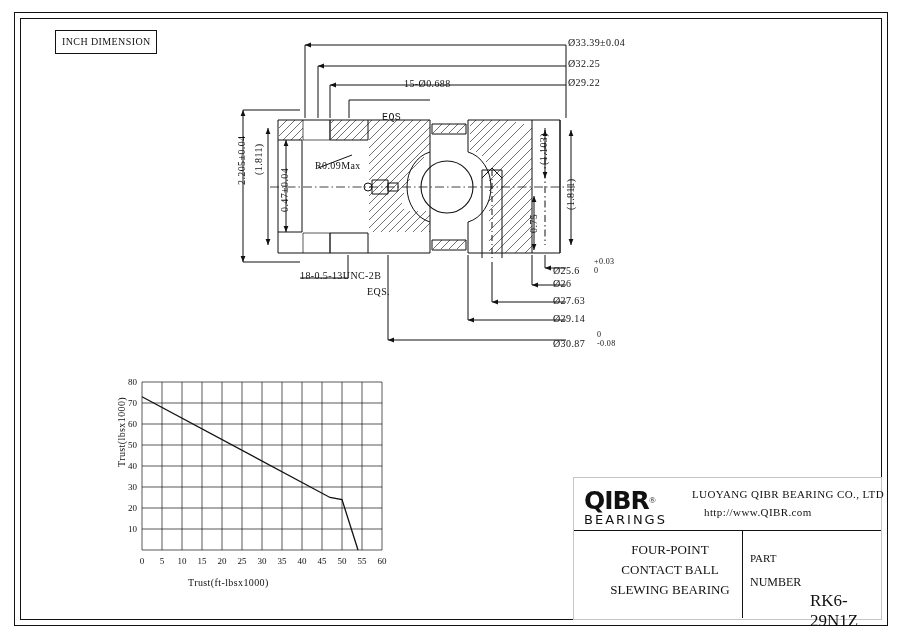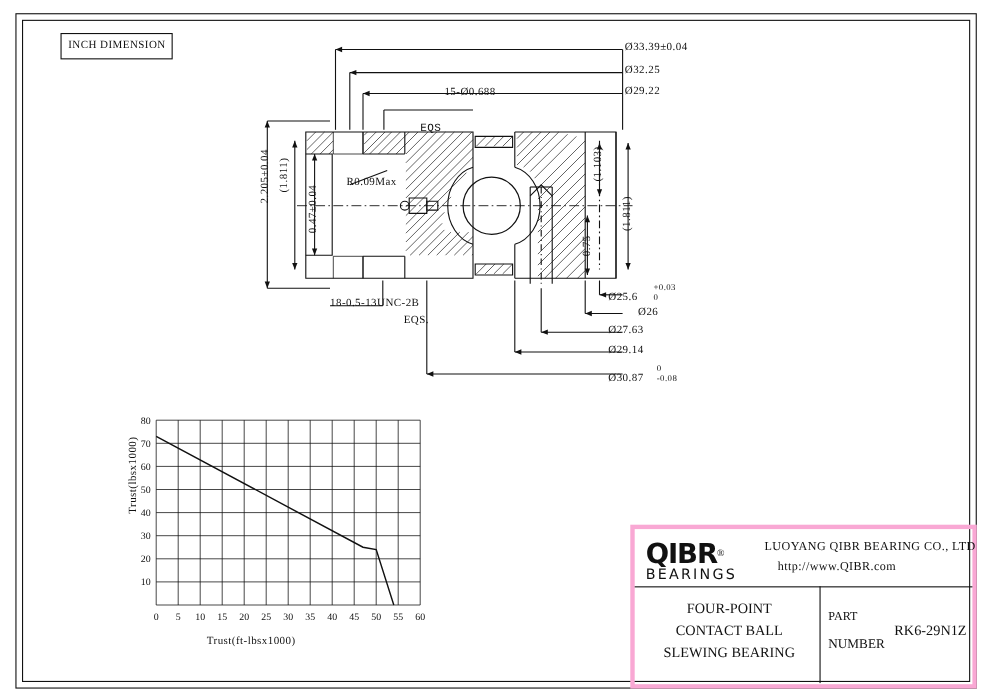--- a/index.html
+++ b/index.html
@@ -6,35 +6,35 @@
   body{width:900px;height:636px;font-family:"Liberation Serif",serif;color:#111;}
   #root{position:relative;width:900px;height:636px;overflow:hidden;}
   .frame{position:absolute;left:14px;top:12px;width:872px;height:612px;border:1.5px solid #111;}
   .inner-frame{position:absolute;left:20px;top:18px;width:860px;height:600px;border:1px solid #111;}
   .abs{position:absolute;}
   .txt{font-family:"Liberation Serif",serif;font-size:10px;color:#111;white-space:nowrap;letter-spacing:0.4px;}
   .txt-xs{font-size:8px;}
   .box-inch{position:absolute;left:55px;top:30px;width:100px;height:22px;border:1px solid #111;}
   .box-inch span{position:absolute;left:6px;top:5px;}
   
-  .titleblock{position:absolute;left:573px;top:477px;width:307px;height:141px;border:4px solid #f9a8d4;}
+  .titleblock{position:absolute;left:573px;top:477px;width:307px;height:141px;border:1px solid #f9a8d4;}
   .tb-top{position:absolute;left:0;top:0;width:307px;height:52px;border-bottom:1px solid #111;}
   .tb-bot{position:absolute;left:0;top:52px;width:307px;height:88px;}
   .tb-left{position:absolute;left:0;top:0;width:168px;height:88px;border-right:1px solid #111;}
   .tb-right{position:absolute;left:168px;top:0;width:139px;height:88px;}
   .logo{position:absolute;left:10px;top:8px;}
   .logo .qibr{font-family:"DejaVu Sans",sans-serif;font-weight:bold;font-size:25px;letter-spacing:-1px;color:#111;}
   .logo .reg{font-size:9px;vertical-align:super;}
   .logo .bearings{font-family:"DejaVu Sans",sans-serif;font-size:13px;letter-spacing:2px;color:#111;margin-top:-3px;display:block;}
   .co{position:absolute;left:118px;top:10px;font-size:11px;text-align:center;}
   .url{position:absolute;left:130px;top:28px;font-size:11px;}
-  .prodname{position:absolute;left:2px;top:0;width:168px;text-align:center;font-size:13px;line-height:20px;padding-top:10px;}
+  .prodname{position:absolute;left:12px;top:0;width:168px;text-align:center;font-size:13px;line-height:20px;padding-top:10px;}
   .pnlabel{position:absolute;left:8px;top:22px;font-size:11px;}
   .pnlabel2{position:absolute;left:8px;top:45px;font-size:12px;}
-  .pnval{position:absolute;left:68px;top:32px;font-size:13px;}
+  .pnval{position:absolute;left:68px;top:61px;font-size:17px;}
   svg{display:block;}
 </style>
 </head>
 <body>
 
 <div id="root">
 
   <div class="frame"></div>
   <div class="inner-frame"></div>
 
@@ -255,21 +255,21 @@
   <div class="abs txt" style="left:538px;top:165px;transform:rotate(-90deg);transform-origin:left top;">(1.103)</div>
   <div class="abs txt" style="left:565px;top:210px;transform:rotate(-90deg);transform-origin:left top;">(1.811)</div>
   <div class="abs txt" style="left:528px;top:233px;transform:rotate(-90deg);transform-origin:left top;">0.75</div>
 
   <div class="abs txt" style="left:300px;top:270px;">18-0.5-13UNC-2B</div>
   <div class="abs txt" style="left:330px;top:286px;margin-left:37px;">EQS.</div>
 
   <div class="abs" style="left:553px;top:260px;">
     <span class="txt">Ø25.6</span><span class="abs txt-xs txt" style="left:41px;top:-3px;">+0.03</span><span class="abs txt-xs txt" style="left:41px;top:6px;">0</span>
   </div>
-  <div class="abs txt" style="left:580px;top:278px;">Ø26</div>
+  <div class="abs txt" style="left:553px;top:278px;">Ø26</div>
   <div class="abs txt" style="left:553px;top:295px;">Ø27.63</div>
   <div class="abs txt" style="left:553px;top:313px;">Ø29.14</div>
   <div class="abs" style="left:553px;top:333px;">
     <span class="txt">Ø30.87</span><span class="abs txt-xs txt" style="left:44px;top:-3px;">0</span><span class="abs txt-xs txt" style="left:44px;top:6px;">-0.08</span>
   </div>
 
   <div class="abs" style="left:120px;top:372px;">
     <svg width="300" height="220">
 
       <g id="grid" stroke="#111" stroke-width="0.7" fill="none">

